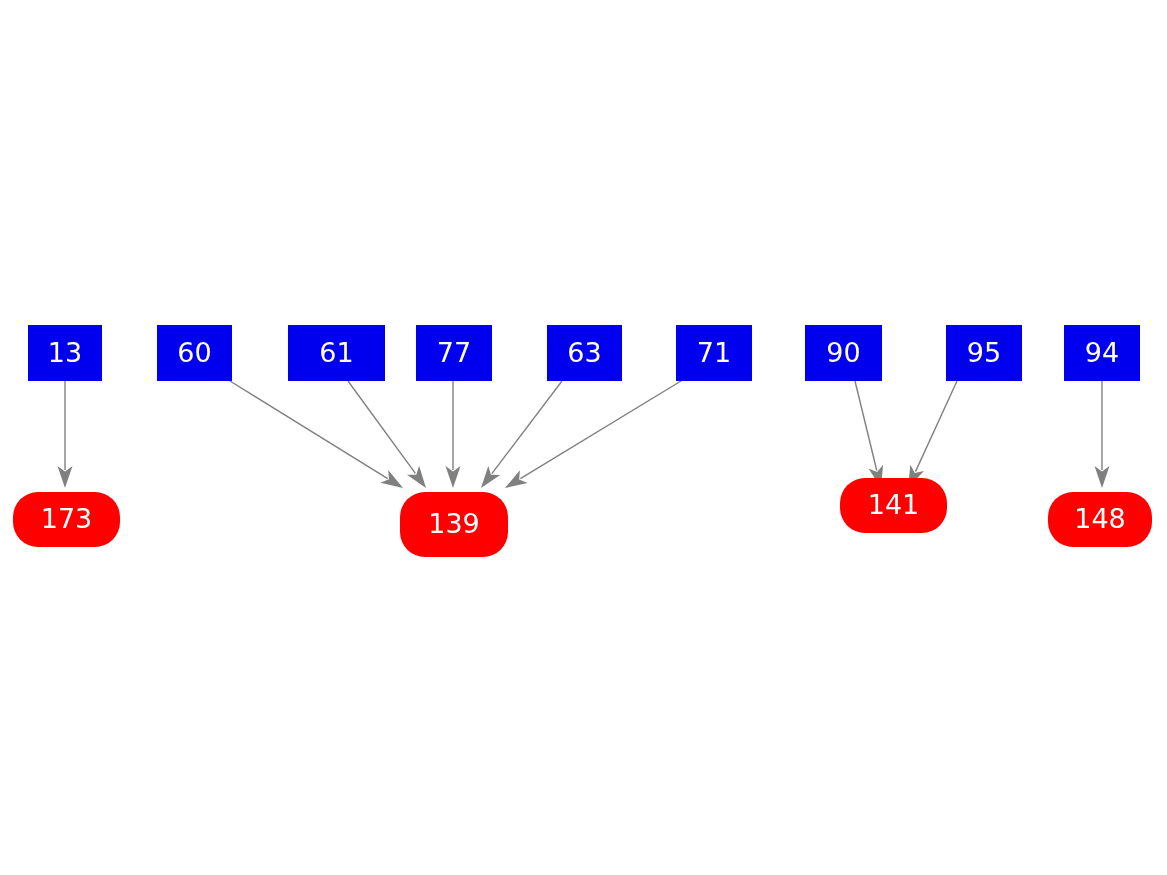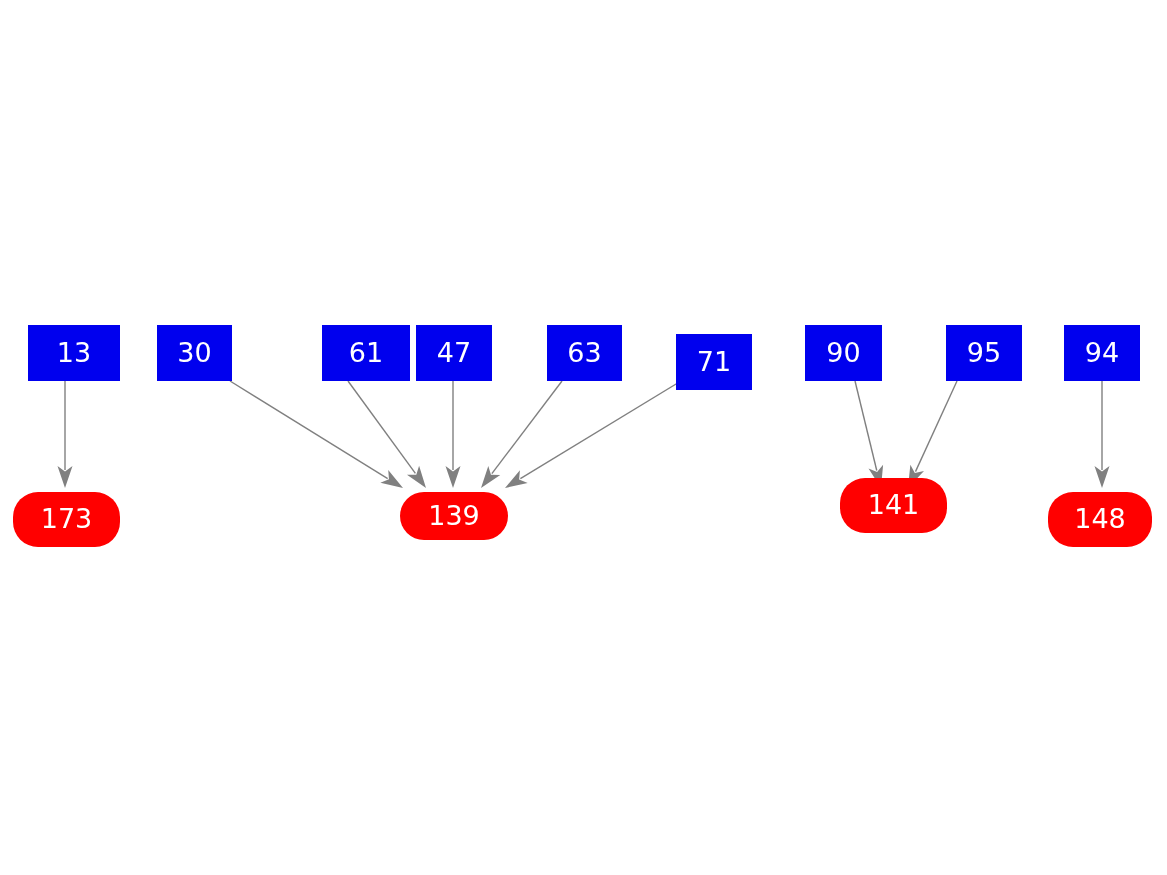--- a/index.html
+++ b/index.html
@@ -86,51 +86,51 @@
       </g>
       <g>
         <line x1="957" y1="381" x2="915.4945178519991" y2="471.63442020073643" stroke="#808080" stroke-width="1.4"></line>
         <polygon points="908,488 910.340974680528,464.8749089181226 914.869974697666,472.99821851734174 923.9789578465811,471.12034046145527" fill="#808080"></polygon>
       </g>
       <g>
         <line x1="1102" y1="381" x2="1102" y2="470" stroke="#808080" stroke-width="1.4"></line>
         <polygon points="1102,488 1094.5,466 1102,471.5 1109.5,466" fill="#808080"></polygon>
       </g>
     </svg>
-<div class="node node-source" style="left: 28px; top: 325px; width: 92px; height: 56px; background: rgb(0, 0, 238);">
+<div class="node node-source" style="left: 28px; top: 325px; width: 74px; height: 56px; background: rgb(0, 0, 238);">
       <span class="node-label">13</span>
     </div>
     <div class="node node-source" style="left: 157px; top: 325px; width: 75px; height: 56px; background: rgb(0, 0, 238);">
-      <span class="node-label">30</span>
+      <span class="node-label">60</span>
     </div>
-    <div class="node node-source" style="left: 288px; top: 325px; width: 88px; height: 56px; background: rgb(0, 0, 238); margin-left: 34px;">
+    <div class="node node-source" style="left: 288px; top: 325px; width: 97px; height: 56px; background: rgb(0, 0, 238);">
       <span class="node-label">61</span>
     </div>
     <div class="node node-source" style="left: 416px; top: 325px; width: 76px; height: 56px; background: rgb(0, 0, 238);">
-      <span class="node-label">47</span>
+      <span class="node-label">77</span>
     </div>
     <div class="node node-source" style="left: 547px; top: 325px; width: 75px; height: 56px; background: rgb(0, 0, 238);">
       <span class="node-label">63</span>
     </div>
-    <div class="node node-source" style="left: 676px; top: 334px; width: 76px; height: 56px; background: rgb(0, 0, 238);">
+    <div class="node node-source" style="left: 676px; top: 325px; width: 76px; height: 56px; background: rgb(0, 0, 238);">
       <span class="node-label">71</span>
     </div>
     <div class="node node-source" style="left: 805px; top: 325px; width: 77px; height: 56px; background: rgb(0, 0, 238);">
       <span class="node-label">90</span>
     </div>
     <div class="node node-source" style="left: 934px; top: 325px; width: 76px; height: 56px; background: rgb(0, 0, 238); margin-left: 12px;">
       <span class="node-label">95</span>
     </div>
     <div class="node node-source" style="left: 1064px; top: 325px; width: 76px; height: 56px; background: rgb(0, 0, 238);">
       <span class="node-label">94</span>
     </div>
     <div class="node node-target" style="left: 13px; top: 492px; width: 107px; height: 55px; background: rgb(255, 0, 0);">
       <span class="node-label">173</span>
     </div>
-    <div class="node node-target" style="left: 400px; top: 492px; width: 108px; height: 48px; background: rgb(255, 0, 0);">
+    <div class="node node-target" style="left: 400px; top: 492px; width: 108px; height: 65px; background: rgb(255, 0, 0);">
       <span class="node-label">139</span>
     </div>
     <div class="node node-target" style="left: 840px; top: 478px; width: 107px; height: 55px; background: rgb(255, 0, 0);">
       <span class="node-label">141</span>
     </div>
     <div class="node node-target" style="left: 1048px; top: 492px; width: 104px; height: 55px; background: rgb(255, 0, 0);">
       <span class="node-label">148</span>
     </div>
   </div>
 

